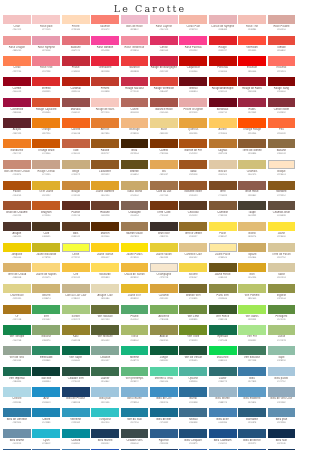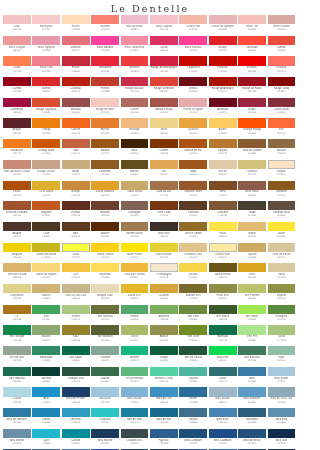--- a/index.html
+++ b/index.html
@@ -71,21 +71,21 @@
     color:#8c8c8c;
     white-space:nowrap;
     overflow:hidden;
   }
 </style>
 </head>
 <body>
 
 <div id="page">
 
-  <div id="title">Le Dentelle</div>
+  <div id="title">Le Carotte</div>
 
   <div id="grid">
       <div class="cell">
         <div class="chip" style="background: rgb(244, 194, 194);"></div>
         <div class="meta">
           <span class="nm" style="color: rgb(107, 90, 82);">Chair</span>
           <span class="hx">#F4C2C2</span>
         </div>
       </div>
       <div class="cell">

